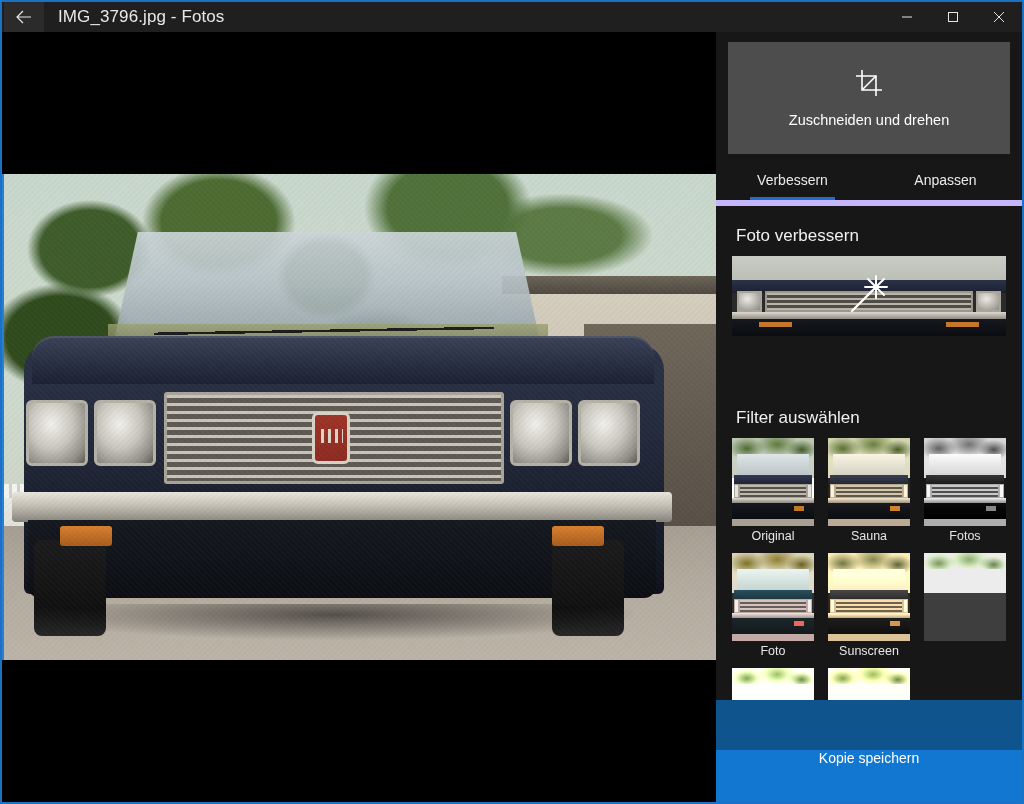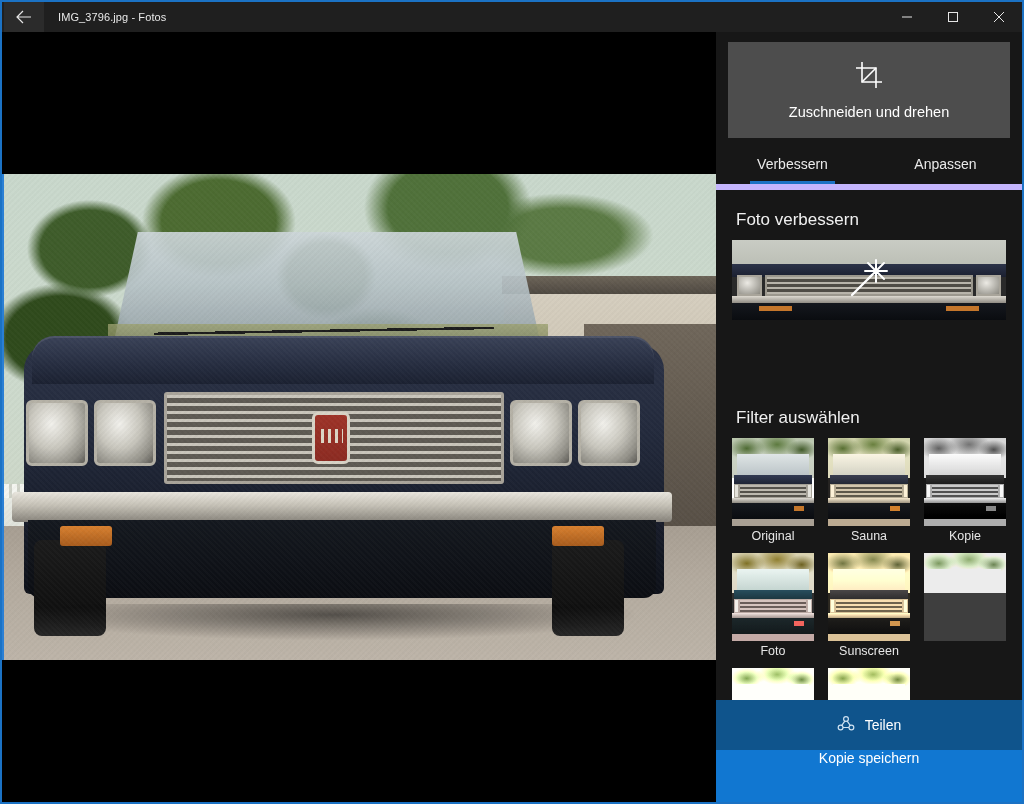--- a/index.html
+++ b/index.html
@@ -26,21 +26,21 @@
     border-top: 2px solid #1b72c4;
   }
   .back-btn {
     width: 40px; height: 30px; margin-left: 2px;
     display: flex; align-items: center; justify-content: center;
     background: #2b2b2b;
   }
   .back-btn svg { display: block; }
   .title-text {
     margin-left: 14px;
-    color: #e8e8e8; font-size: 11px;
+    color: #e8e8e8; font-size: 17px;
     letter-spacing: .1px;
     white-space: nowrap;
   }
   .win-controls { margin-left: auto; display: flex; height: 32px; }
   .win-btn {
     width: 46px; height: 32px;
     display: flex; align-items: center; justify-content: center;
   }
   .win-btn svg { display: block; }
 
@@ -204,21 +204,21 @@
   }
 
   
   .panel {
     position: absolute; top: 32px; right: 0;
     width: 306px; height: 770px;
     background: #171717;
   }
   .crop-btn {
     margin: 10px 12px 0 12px;
-    height: 96px;
+    height: 112px;
     background: #4d4d4d;
     display: flex; flex-direction: column;
     align-items: center; justify-content: center;
     gap: 10px;
     cursor: pointer;
   }
   .crop-label { color: #fff; font-size: 14.5px; }
 
   .tabs {
     display: flex; height: 52px; align-items: flex-end;
@@ -495,21 +495,21 @@
               <div class="ft-wind"></div>
             <div class="ft-hood"></div>
               <div class="ft-hlL"></div>
               <div class="ft-hlR"></div>
             <div class="ft-grille"></div>
               <div class="ft-bump"></div>
               <div class="ft-low"></div>
             <div class="ft-ind"></div>
               <div class="ft-grnd"></div>
           </div>
-          <div class="filter-name">Kopie</div>
+          <div class="filter-name">Fotos</div>
         </div>
 
         <div class="filter-cell">
           <div class="filter-thumb" style="filter:hue-rotate(-35deg) saturate(1.5) brightness(1.12) contrast(.9)">
             <div class="ft-sky"></div>
               <div class="ft-tree"></div>
               <div class="ft-wind"></div>
             <div class="ft-hood"></div>
               <div class="ft-hlL"></div>
               <div class="ft-hlR"></div>
@@ -564,31 +564,20 @@
               <div class="ft-wind"></div>
 
           </div>
         </div>
 
       </div>
     </div>
 
     <div class="bottom">
       <div class="bottom-row">
-        <div class="bottom-btn">
-          <span>
-            <svg width="18" height="18" viewBox="0 0 18 18">
-              <circle cx="9" cy="4" r="2.4" stroke="#cfe2f2" stroke-width="1.2" fill="none"></circle>
-              <circle cx="3.6" cy="12.5" r="2.4" stroke="#cfe2f2" stroke-width="1.2" fill="none"></circle>
-              <circle cx="14.4" cy="12.5" r="2.4" stroke="#cfe2f2" stroke-width="1.2" fill="none"></circle>
-              <path d="M7.8 6.2 L4.8 10.4 M10.2 6.2 L13.2 10.4 M6 12.5 H12" stroke="#cfe2f2" stroke-width="1.2" fill="none"></path>
-            </svg>
-          </span>
-          <span>Teilen</span>
-        </div>
       </div>
       <div class="save-copy">
         <span>Kopie speichern</span>
       </div>
     </div>
 
   </div>
 </div>
 
 </body></html>

